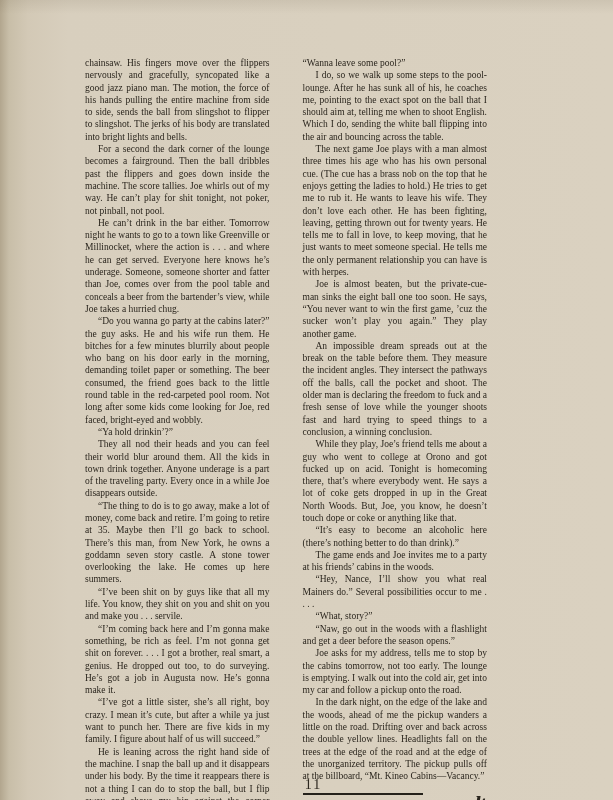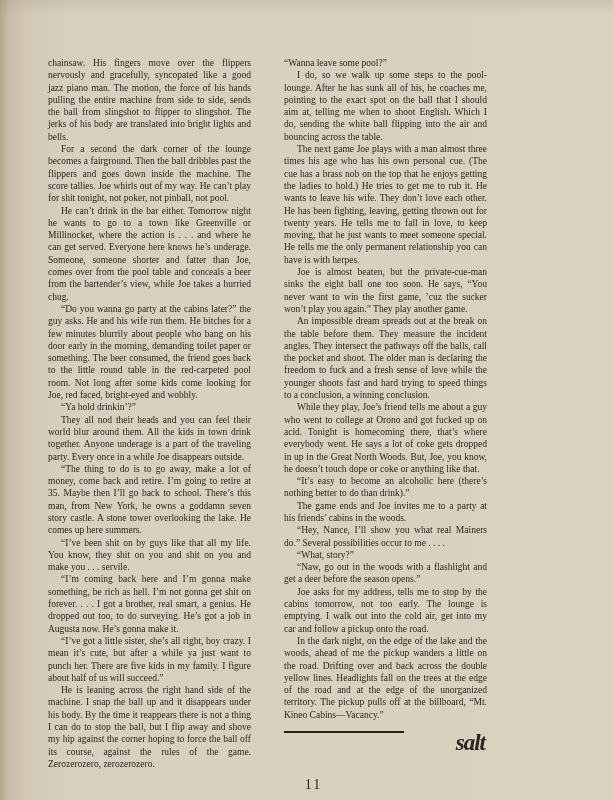--- a/index.html
+++ b/index.html
@@ -5,21 +5,21 @@
   * { box-sizing: border-box; }
   html, body { margin: 0; padding: 0; }
   body {
     width: 613px; height: 800px; overflow: hidden;
     background:
       linear-gradient(180deg, rgba(90,78,55,0.10) 0px, rgba(90,78,55,0) 14px),
       linear-gradient(90deg, #b2a68e 0px, #c8bea8 9px, #d3c9b6 28px, #d8cfbe 68px, #dad1c0 100%);
     font-family: "Liberation Serif", "DejaVu Serif", serif;
     color: #2a251d;
   }
-  .page { position: relative; width: 558px; height: 800px; padding: 57px 71px 0 48px; }
+  .page { position: relative; width: 558px; height: 800px; padding: 57px 71px 0 85px; }
   .columns { display: flex; gap: 33px; }
   .column { width: 212px; font-size: 9.5px; line-height: 12.3px; text-align: justify;
             hyphens: auto; -webkit-hyphens: auto; }
   .column .plist > p { margin: 0; text-indent: 13px; }
   .column .plist > p:first-child { text-indent: 0; }
   .colophon { display: flex; align-items: flex-start; margin-top: 10px; }
   .end-rule { width: 120px; height: 2px; background: #25211a; }
   .salt-logo { margin-left: auto; font-size: 23px; font-weight: bold; font-style: italic;
                letter-spacing: -1px; line-height: 1; padding-right: 2px; }
   .folio { position: absolute; left: 85px; top: 777px; width: 457px; text-align: center;
@@ -34,21 +34,21 @@
     <div class="column">
       <div class="plist">
           <p>chainsaw. His fingers move over the flippers nervously and gracefully, syncopated like a good jazz piano man. The motion, the force of his hands pulling the entire machine from side to side, sends the ball from slingshot to flipper to slingshot. The jerks of his body are translated into bright lights and bells.</p>
           <p>For a second the dark corner of the lounge becomes a fairground. Then the ball dribbles past the flippers and goes down inside the machine. The score tallies. Joe whirls out of my way. He can’t play for shit tonight, not poker, not pinball, not pool.</p>
           <p>He can’t drink in the bar either. Tomorrow night he wants to go to a town like Greenville or Millinocket, where the action is . . . and where he can get served. Everyone here knows he’s underage. Someone, someone shorter and fatter than Joe, comes over from the pool table and conceals a beer from the bartender’s view, while Joe takes a hurried chug.</p>
           <p>“Do you wanna go party at the cabins later?” the guy asks. He and his wife run them. He bitches for a few minutes blurrily about people who bang on his door early in the morning, demanding toilet paper or something. The beer consumed, the friend goes back to the little round table in the red-carpeted pool room. Not long after some kids come looking for Joe, red faced, bright-eyed and wobbly.</p>
           <p>“Ya hold drinkin’?”</p>
           <p>They all nod their heads and you can feel their world blur around them. All the kids in town drink together. Anyone underage is a part of the traveling party. Every once in a while Joe disappears outside.</p>
           <p>“The thing to do is to go away, make a lot of money, come back and retire. I’m going to retire at 35. Maybe then I’ll go back to school. There’s this man, from New York, he owns a goddamn seven story castle. A stone tower overlooking the lake. He comes up here summers.</p>
           <p>“I’ve been shit on by guys like that all my life. You know, they shit on you and shit on you and make you . . . servile.</p>
-          <p>“I’m coming back here and I’m gonna make something, be rich as hell. I’m not gonna get shit on forever. . . . I got a brother, real smart, a genius. He dropped out too, to do surveying. He’s got a job in Augusta now. He’s gonna make it.</p>
+          <p>“I’m coming back here and I’m gonna make something, be rich as feel. I’m not gonna get shit on forever. . . . I got a brother, real smart, a genius. He dropped out too, to do surveying. He’s got a job in Augusta now. He’s gonna make it.</p>
           <p>“I’ve got a little sister, she’s all right, boy crazy. I mean it’s cute, but after a while ya just want to punch her. There are five kids in my family. I figure about half of us will succeed.”</p>
           <p>He is leaning across the right hand side of the machine. I snap the ball up and it disappears under his body. By the time it reappears there is not a thing I can do to stop the ball, but I flip away and shove my hip against the corner hoping to force the ball off its course, against the rules of the game. Zerozerozero, zerozerozero.</p>
         </div>
     </div>
 
     <div class="column">
       <div class="plist">
           <p>“Wanna leave some pool?”</p>
           <p>I do, so we walk up some steps to the pool-lounge. After he has sunk all of his, he coaches me, pointing to the exact spot on the ball that I should aim at, telling me when to shoot English. Which I do, sending the white ball flipping into the air and bouncing across the table.</p>
           <p>The next game Joe plays with a man almost three times his age who has his own personal cue. (The cue has a brass nob on the top that he enjoys getting the ladies to hold.) He tries to get me to rub it. He wants to leave his wife. They don’t love each other. He has been fighting, leaving, getting thrown out for twenty years. He tells me to fall in love, to keep moving, that he just wants to meet someone special. He tells me the only permanent relationship you can have is with herpes.</p>

